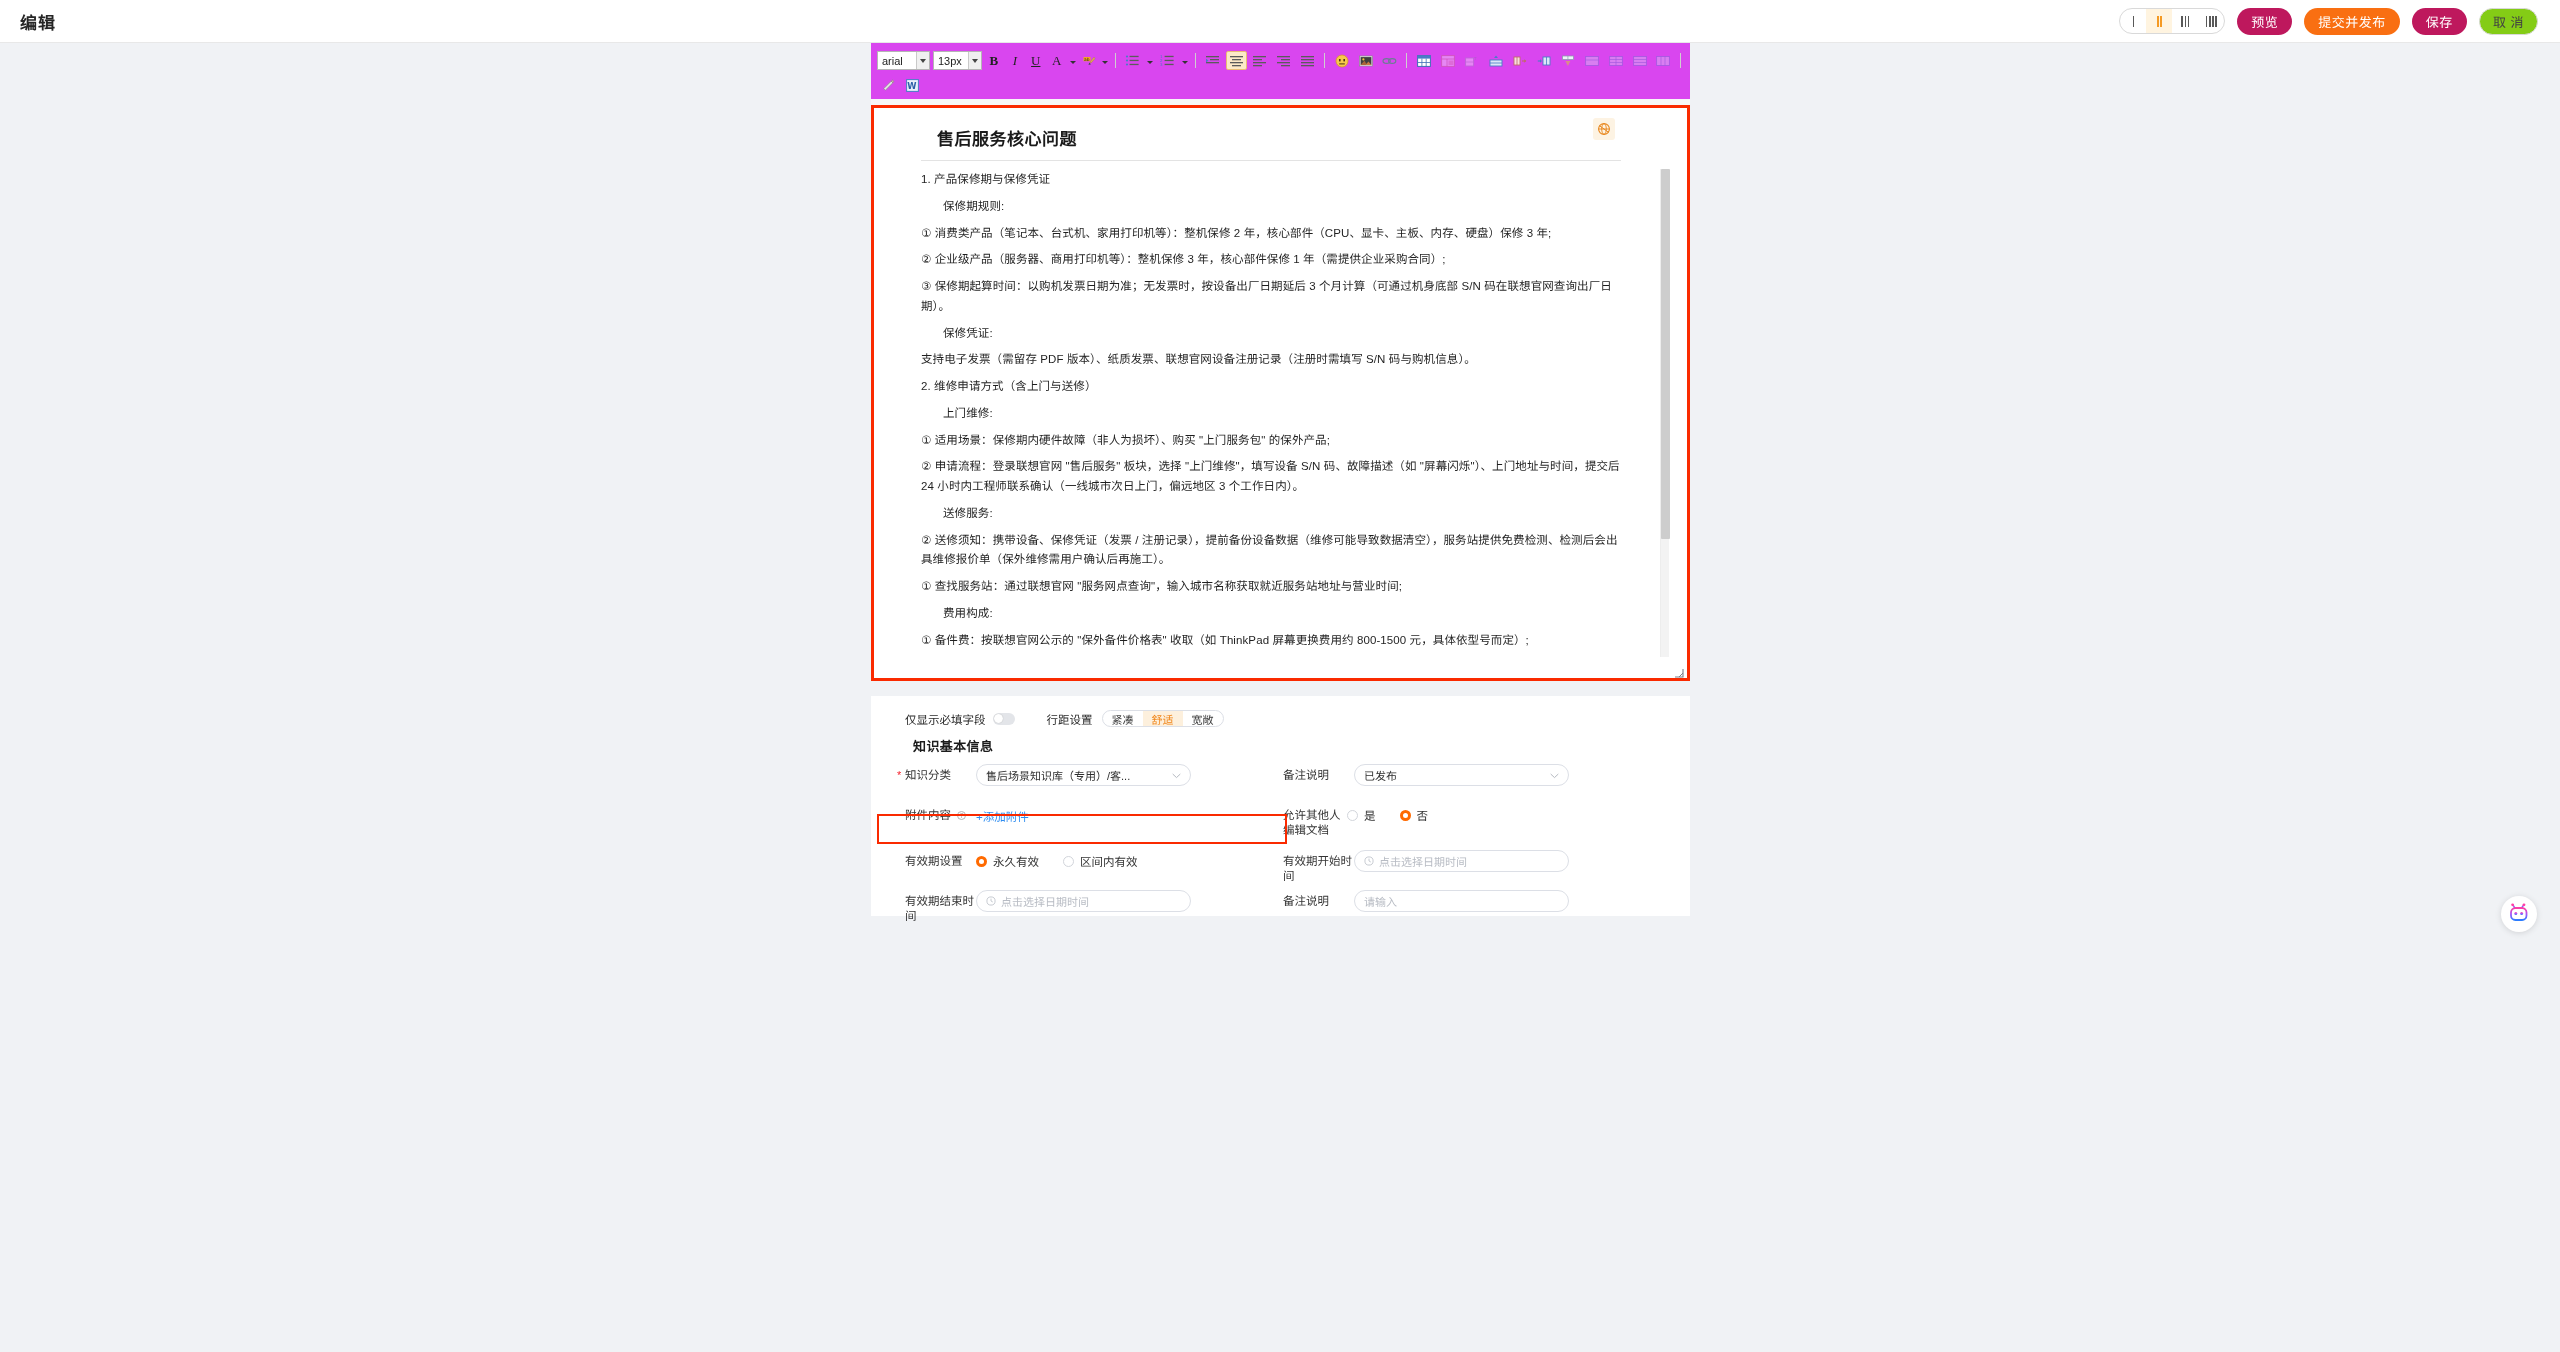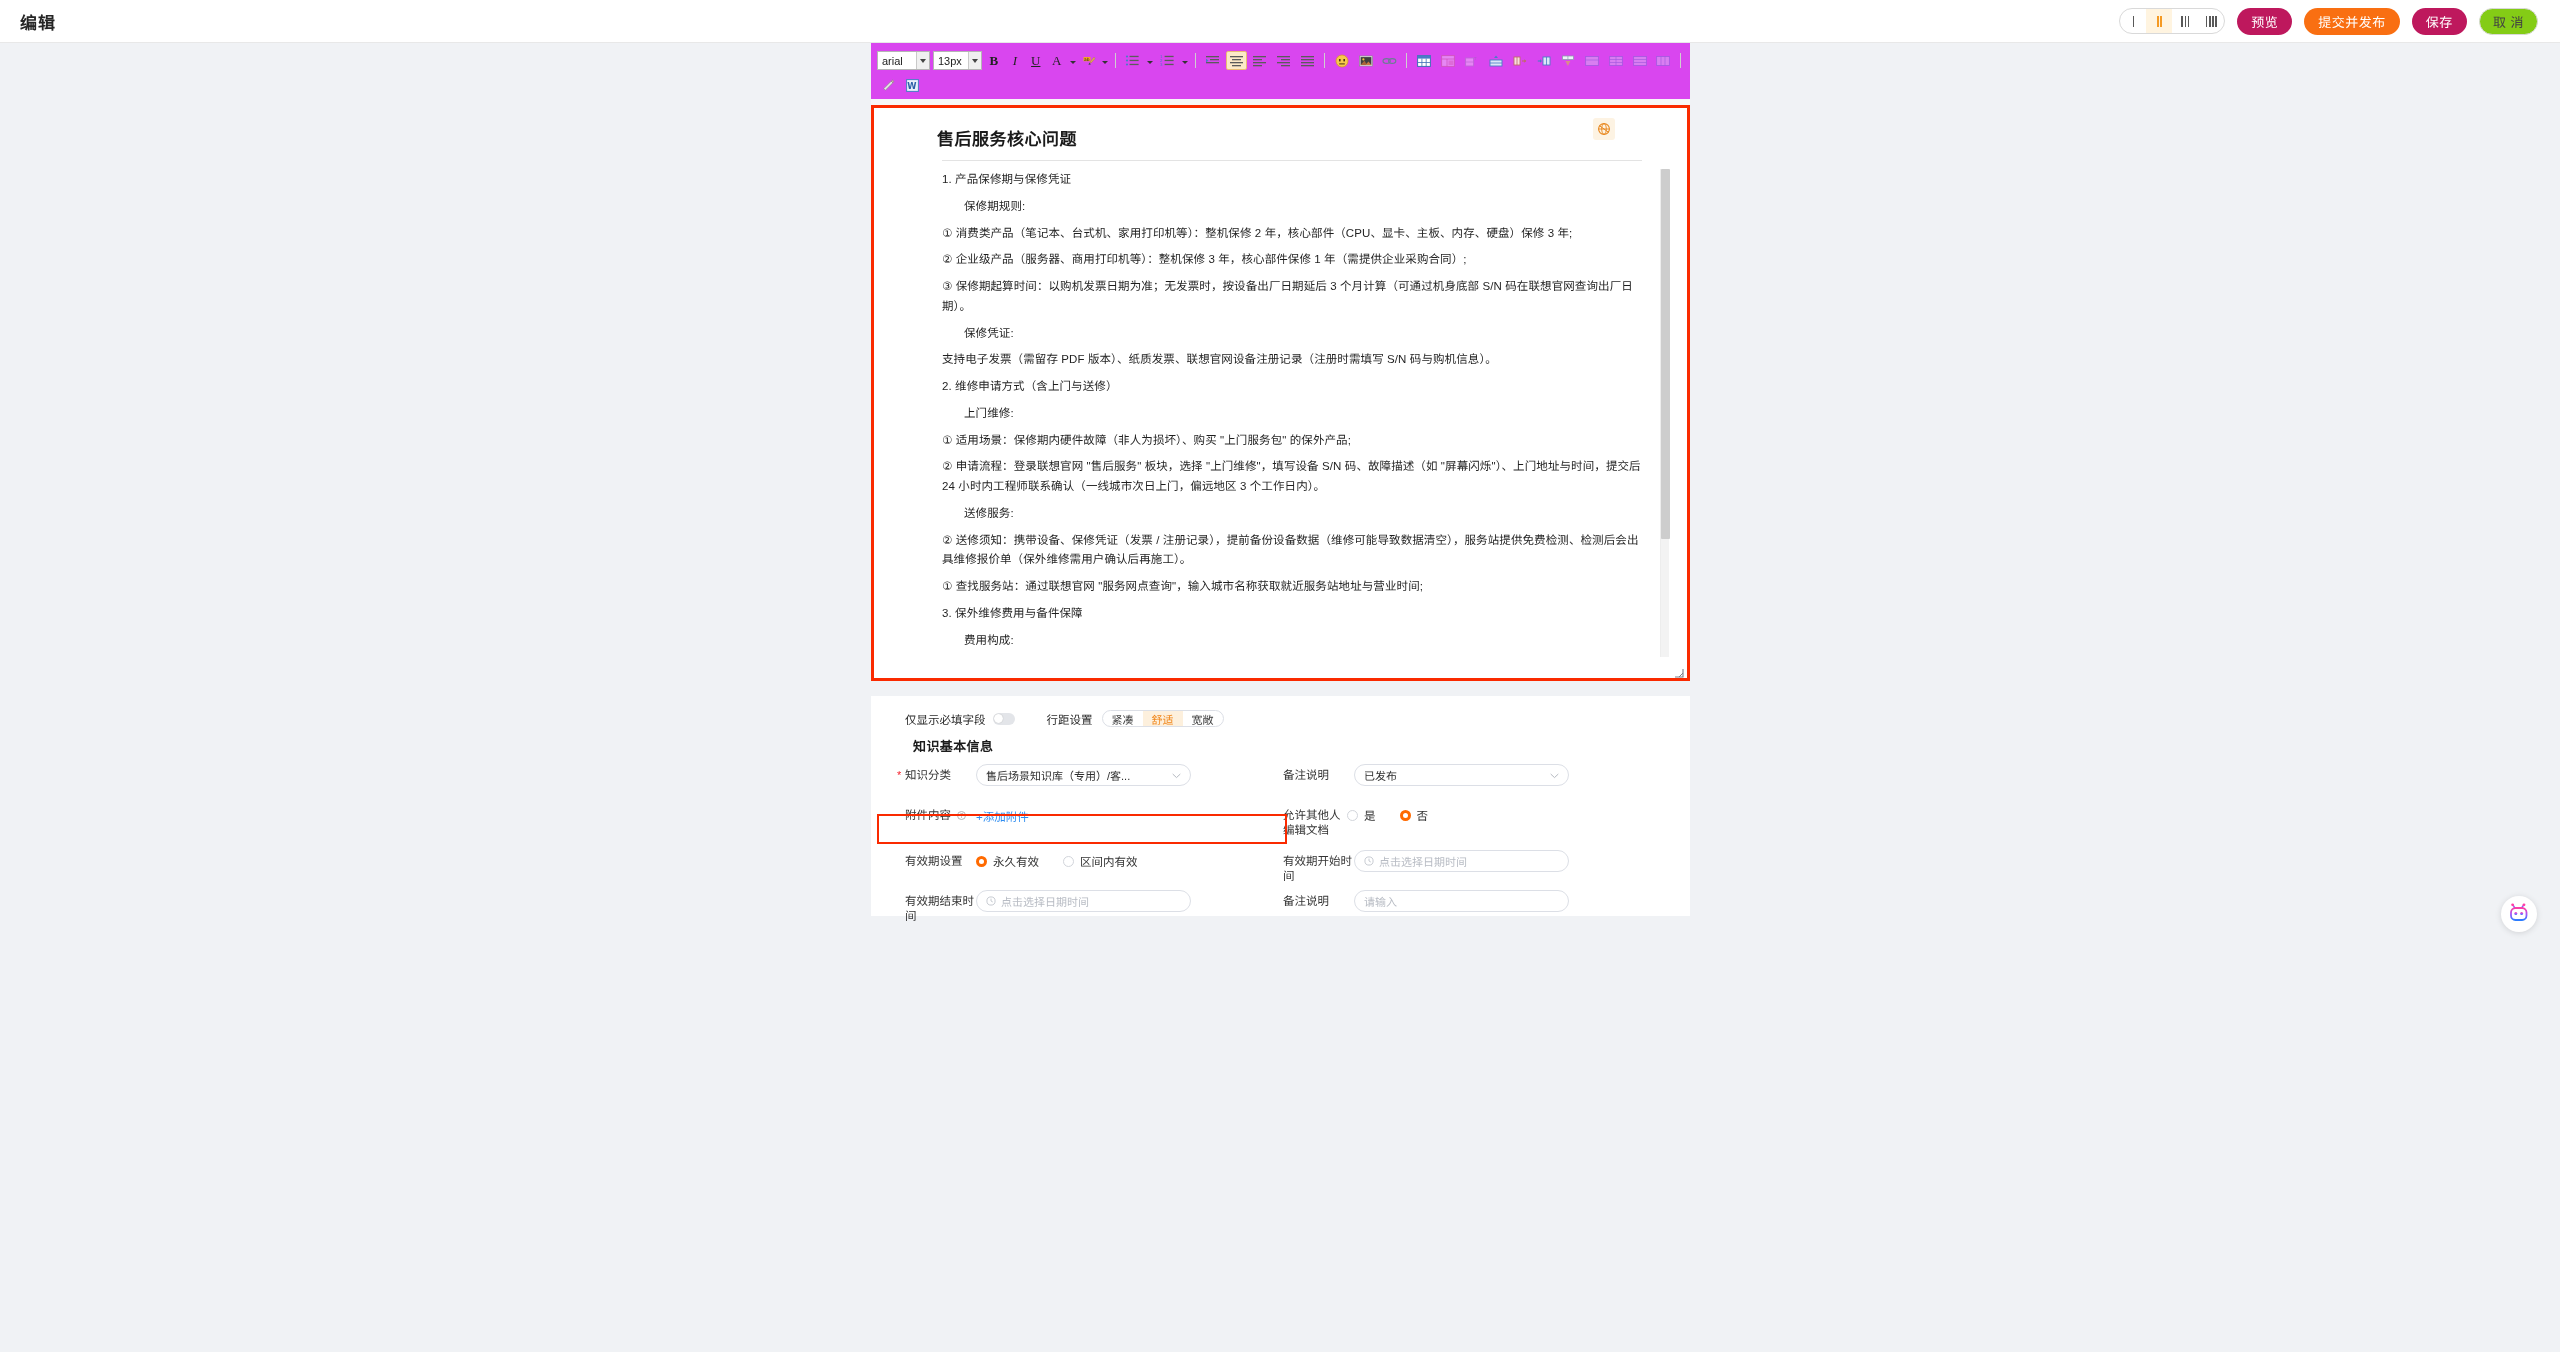--- a/index.html
+++ b/index.html
@@ -139,21 +139,21 @@
     font-size:17px; font-weight:bold; color:#1a1a1a; letter-spacing:0.5px;
   }
   .doc-lang-btn {
     position:absolute; right:72px; top:10px;
     width:22px; height:22px; border-radius:3px;
     background:#fdf3e3;
     display:flex; align-items:center; justify-content:center;
     cursor:pointer;
   }
   .doc-body {
-    position:absolute; left:68px; top:52px;
+    position:absolute; left:47px; top:52px;
     width:700px; height:500px;
     border-top:1px solid #e3e3e3;
     padding-top:9px;
     overflow:hidden;
   }
   .doc-body p {
     margin:0 0 7px 0;
     font-size:11.5px; line-height:1.72;
     color:#1f1f1f;
     letter-spacing:0.1px;
@@ -593,21 +593,20 @@
       <p>③ 保修期起算时间：以购机发票日期为准；无发票时，按设备出厂日期延后 3 个月计算（可通过机身底部 S/N 码在联想官网查询出厂日期）。</p>
       <p class="ind">保修凭证:</p>
       <p>支持电子发票（需留存 PDF 版本）、纸质发票、联想官网设备注册记录（注册时需填写 S/N 码与购机信息）。</p>
       <p>2. 维修申请方式（含上门与送修）</p>
       <p class="ind">上门维修:</p>
       <p>① 适用场景：保修期内硬件故障（非人为损坏）、购买 "上门服务包" 的保外产品;</p>
       <p>② 申请流程：登录联想官网 "售后服务" 板块，选择 "上门维修"，填写设备 S/N 码、故障描述（如 "屏幕闪烁"）、上门地址与时间，提交后 24 小时内工程师联系确认（一线城市次日上门，偏远地区 3 个工作日内）。</p>
       <p class="ind">送修服务:</p>
       <p>② 送修须知：携带设备、保修凭证（发票 / 注册记录），提前备份设备数据（维修可能导致数据清空），服务站提供免费检测、检测后会出具维修报价单（保外维修需用户确认后再施工）。</p>
       <p>① 查找服务站：通过联想官网 "服务网点查询"，输入城市名称获取就近服务站地址与营业时间;</p>
-      <p>3. 保外维修费用与备件保障</p>
       <p class="ind">费用构成:</p>
       <p>① 备件费：按联想官网公示的 "保外备件价格表" 收取（如 ThinkPad 屏幕更换费用约 800-1500 元，具体依型号而定）;</p>
     </div>
 
   <div id="doc-scroll-track">
     <div id="doc-scroll-thumb"></div>
   </div>
   <div id="doc-resize">
     <svg width="12" height="12" viewBox="0 0 12 12">
       <path d="M11 3 L11 11 L3 11" fill="none" stroke="#7a7f8a" stroke-width="1.1"></path>

